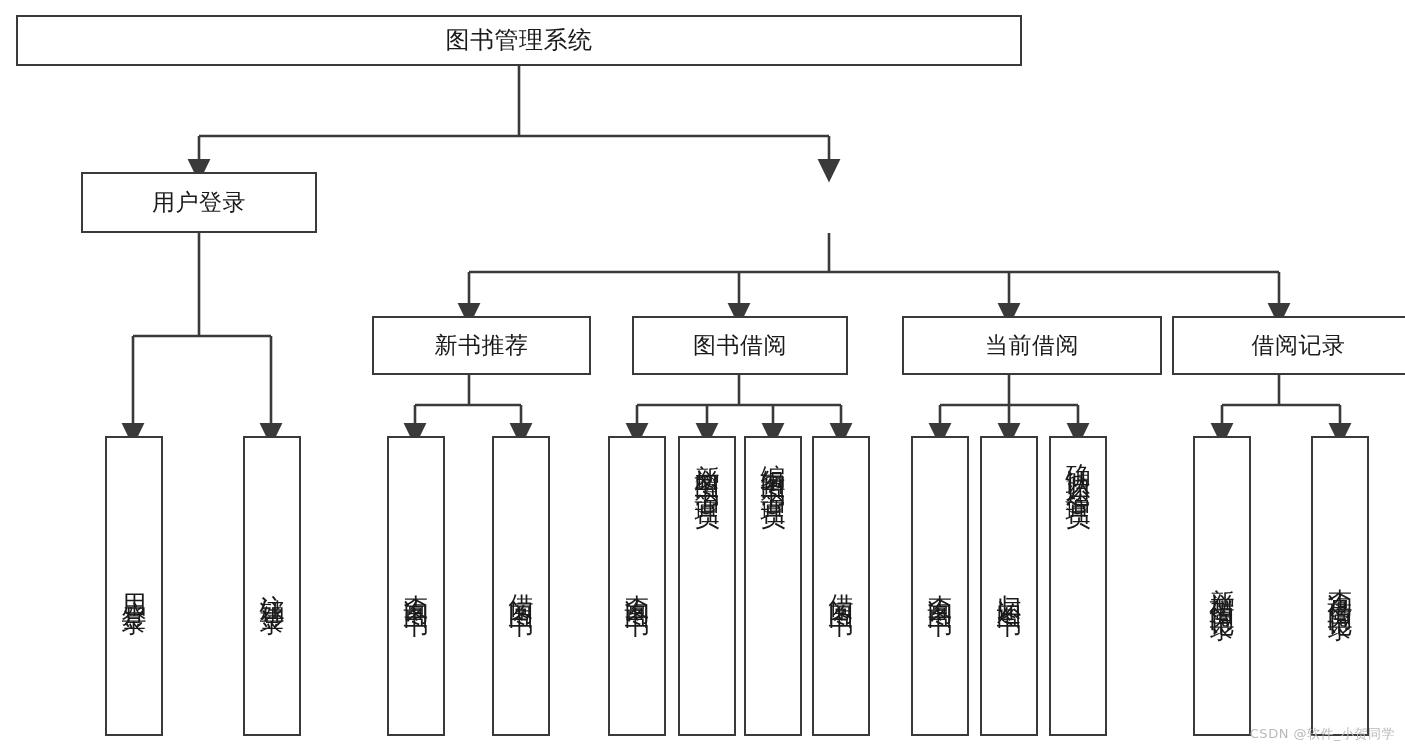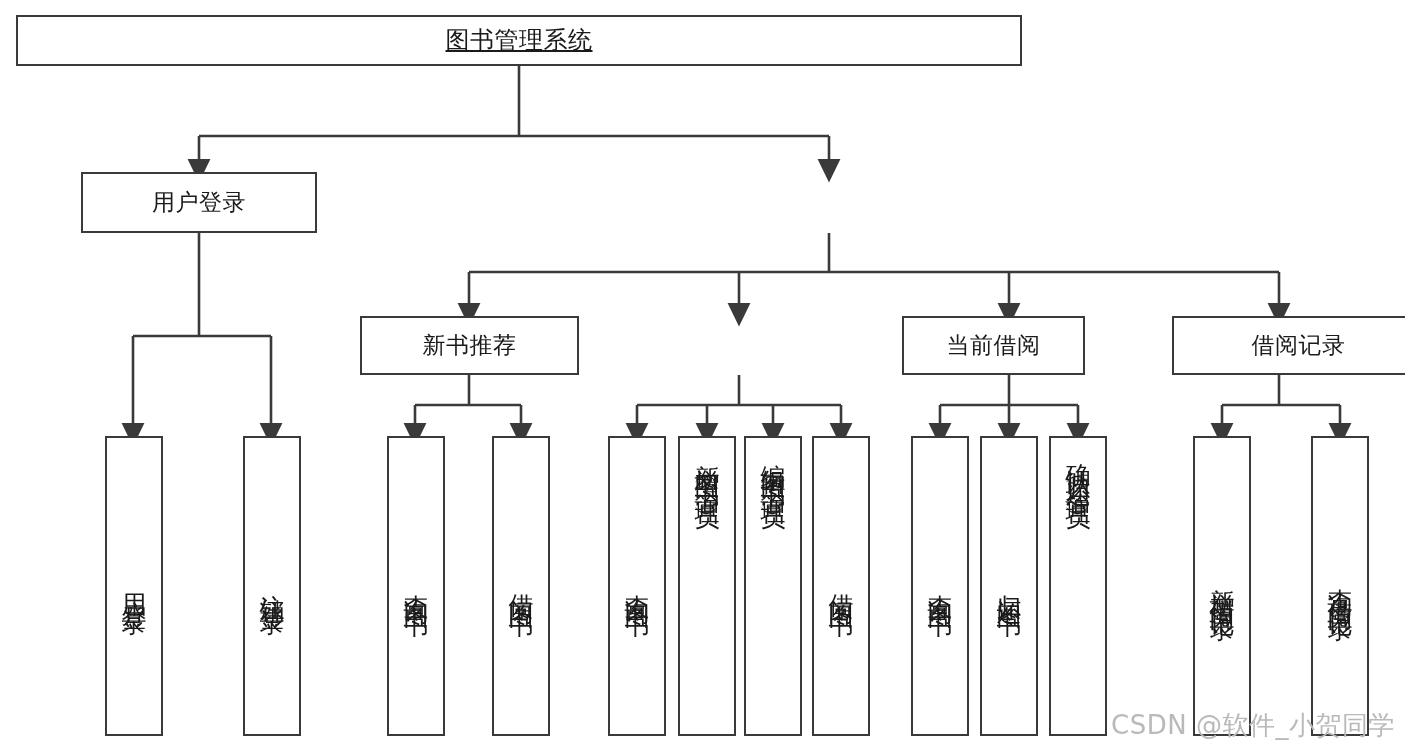--- a/index.html
+++ b/index.html
@@ -67,21 +67,21 @@
   .node.vert.tall {
     align-items: flex-start;
   }
   .node.vert.tall .label {
     padding-top: 2px;
   }
   #watermark {
     position: absolute;
     right: 10px;
     bottom: 4px;
-    font-size: 26px;
+    font-size: 13px;
     color: #b9b9b9;
     letter-spacing: 0.5px;
     white-space: nowrap;
   }
 </style>
 </head>
 <body>
 
 <div id="canvas">
 
@@ -131,32 +131,35 @@
       <path d="M1009,405 L1009,434" marker-end="url(#arrow)"></path>
       <path d="M1078,405 L1078,434" marker-end="url(#arrow)"></path>
 
       <path d="M1279,375 L1279,405"></path>
       <path d="M1222,405 L1340,405"></path>
       <path d="M1222,405 L1222,434" marker-end="url(#arrow)"></path>
       <path d="M1340,405 L1340,434" marker-end="url(#arrow)"></path>
     </g>
   </svg>
 
-  <div class="node horiz root" style="left:16px;top:15px;width:1006px;height:51px;text-decoration:underline;">
+  <div class="node horiz root" style="left:16px;top:15px;width:1006px;height:51px;">
     <span class="label">图书管理系统</span>
   </div>
 
   <div class="node horiz" style="left:81px;top:172px;width:236px;height:61px;">
     <span class="label">用户登录</span>
   </div>
 
-  <div class="node horiz" style="left:360px;top:316px;width:219px;height:59px;">
+  <div class="node horiz" style="left:372px;top:316px;width:219px;height:59px;">
     <span class="label">新书推荐</span>
   </div>
-  <div class="node horiz" style="left:902px;top:316px;width:183px;height:59px;">
+  <div class="node horiz" style="left:632px;top:316px;width:216px;height:59px;">
+    <span class="label">图书借阅</span>
+  </div>
+  <div class="node horiz" style="left:902px;top:316px;width:260px;height:59px;">
     <span class="label">当前借阅</span>
   </div>
   <div class="node horiz" style="left:1172px;top:316px;width:253px;height:59px;">
     <span class="label">借阅记录</span>
   </div>
 
   <div class="node vert" style="left:105px;top:436px;width:58px;height:300px;">
     <span class="label">用户登录</span>
   </div>
   <div class="node vert" style="left:243px;top:436px;width:58px;height:300px;">

